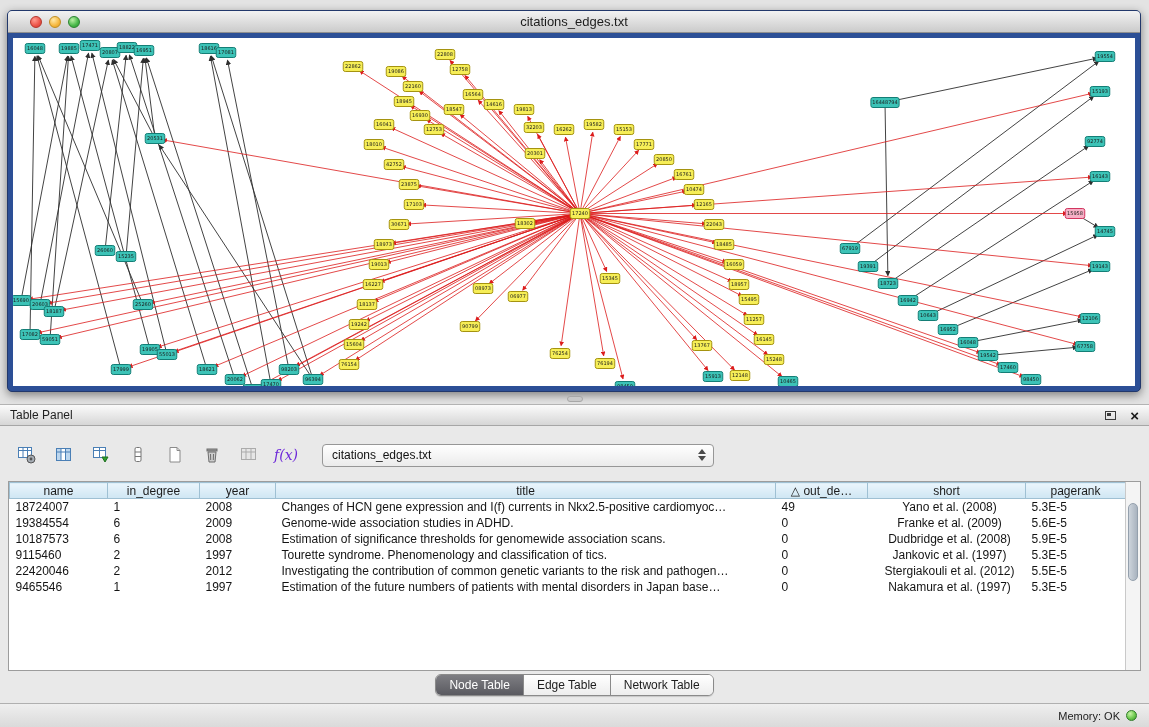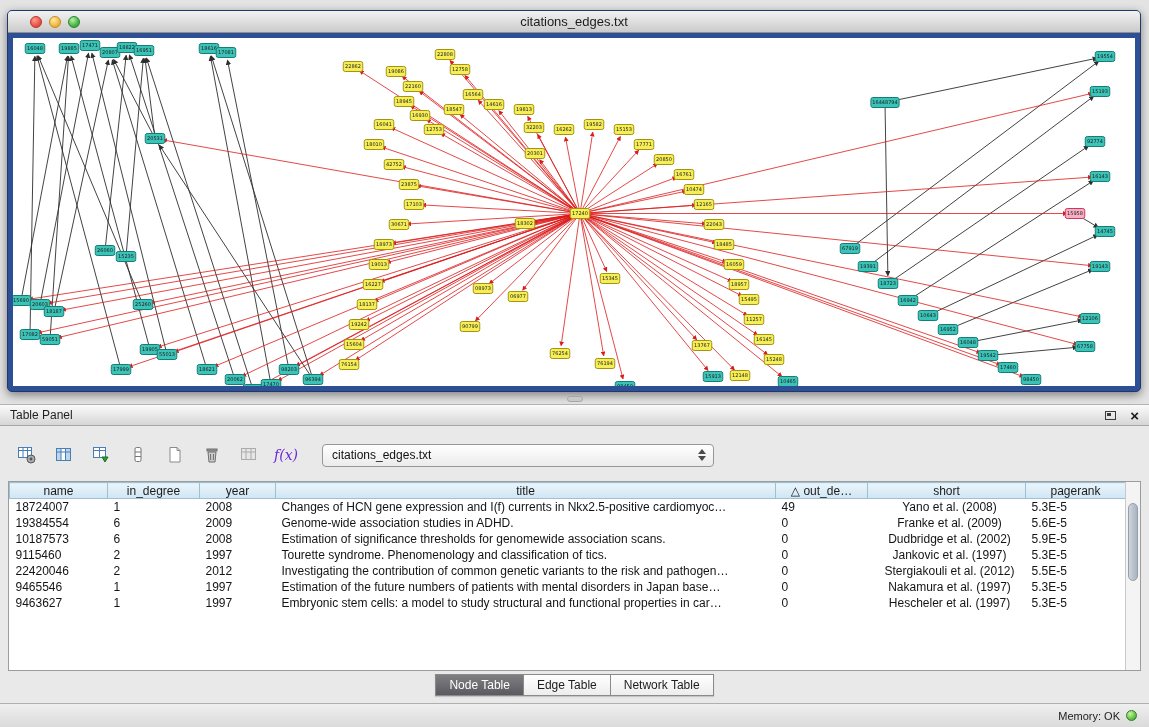--- a/index.html
+++ b/index.html
@@ -105,21 +105,21 @@
     background:#f4f4f4; border-left:1px solid #c9c9c9;
   }
   .vthumb {
     position:absolute; top:21px; left:2px; width:10px; height:78px;
     border-radius:6px; background:linear-gradient(90deg,#cdd4dc,#a9b3bf);
     border:1px solid #94a0ad;
   }
 
   
   .tabs { position:absolute; bottom:7px; left:0; right:0; display:flex; justify-content:center; }
-  .tab-group { display:flex; border:1px solid #8a8a8a; border-radius:0; overflow:hidden; background:#fff; box-shadow:0 1px 1px rgba(0,0,0,.15); }
+  .tab-group { display:flex; border:1px solid #8a8a8a; border-radius:6px; overflow:hidden; background:#fff; box-shadow:0 1px 1px rgba(0,0,0,.15); }
   .tab { padding:3px 13px; font-size:12px; color:#1d1d1d; background:linear-gradient(#ffffff,#ededed); border-right:1px solid #8a8a8a; }
   .tab:last-child { border-right:none; }
   .tab.selected { background:linear-gradient(#7e7e83,#5a5a60); color:#ffffff; }
 
   
   .statusbar {
     position:absolute; left:0; bottom:0; width:1149px; height:24px;
     background:linear-gradient(#efefef,#dadada); border-top:1px solid #b0b0b0;
     display:flex; align-items:center; justify-content:flex-end; gap:6px;
     padding-right:12px; font-size:11px; color:#222;
@@ -795,21 +795,21 @@
             <td class="c4">0</td>
             <td class="c5">Franke et al. (2009)</td>
             <td class="c6">5.6E-5</td>
           </tr>
           <tr>
             <td class="c0">10187573</td>
             <td class="c1">6</td>
             <td class="c2">2008</td>
             <td class="c3">Estimation of significance thresholds for genomewide association scans.</td>
             <td class="c4">0</td>
-            <td class="c5">Dudbridge et al. (2002)</td>
+            <td class="c5">Dudbridge et al. (2008)</td>
             <td class="c6">5.9E-5</td>
           </tr>
           <tr>
             <td class="c0">9115460</td>
             <td class="c1">2</td>
             <td class="c2">1997</td>
             <td class="c3">Tourette syndrome. Phenomenology and classification of tics.</td>
             <td class="c4">0</td>
             <td class="c5">Jankovic et al. (1997)</td>
             <td class="c6">5.3E-5</td>
@@ -825,29 +825,20 @@
           </tr>
           <tr>
             <td class="c0">9465546</td>
             <td class="c1">1</td>
             <td class="c2">1997</td>
             <td class="c3">Estimation of the future numbers of patients with mental disorders in Japan base…</td>
             <td class="c4">0</td>
             <td class="c5">Nakamura et al. (1997)</td>
             <td class="c6">5.3E-5</td>
           </tr>
-          <tr>
-            <td class="c0">9463627</td>
-            <td class="c1">1</td>
-            <td class="c2">1997</td>
-            <td class="c3">Embryonic stem cells: a model to study structural and functional properties in car…</td>
-            <td class="c4">0</td>
-            <td class="c5">Hescheler et al. (1997)</td>
-            <td class="c6">5.3E-5</td>
-          </tr>
         </tbody>
     </table>
     <div class="vscroll">
       <div class="vthumb"></div>
     </div>
   </div>
 
   <div class="tabs">
     <div class="tab-group">
       <span class="tab selected">Node Table</span>

